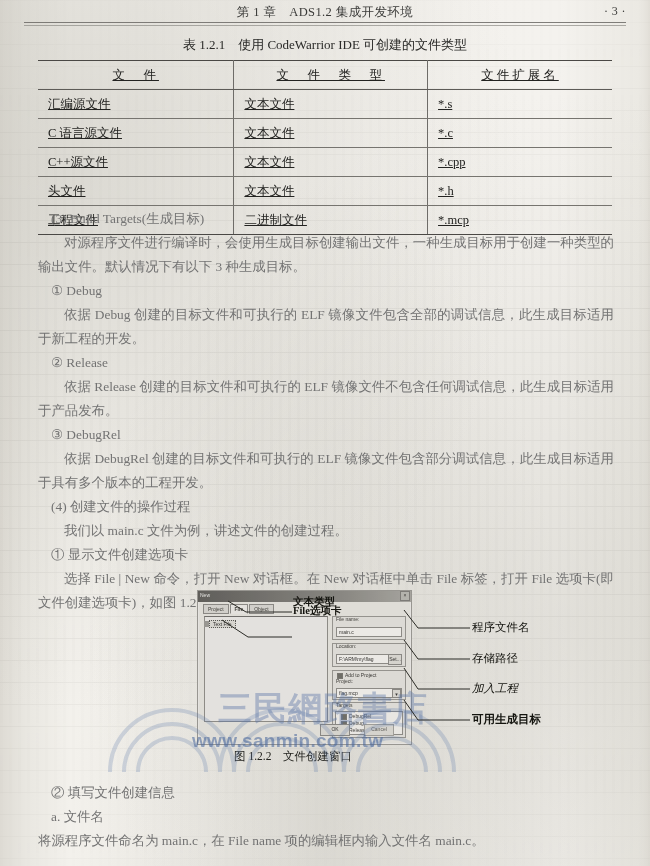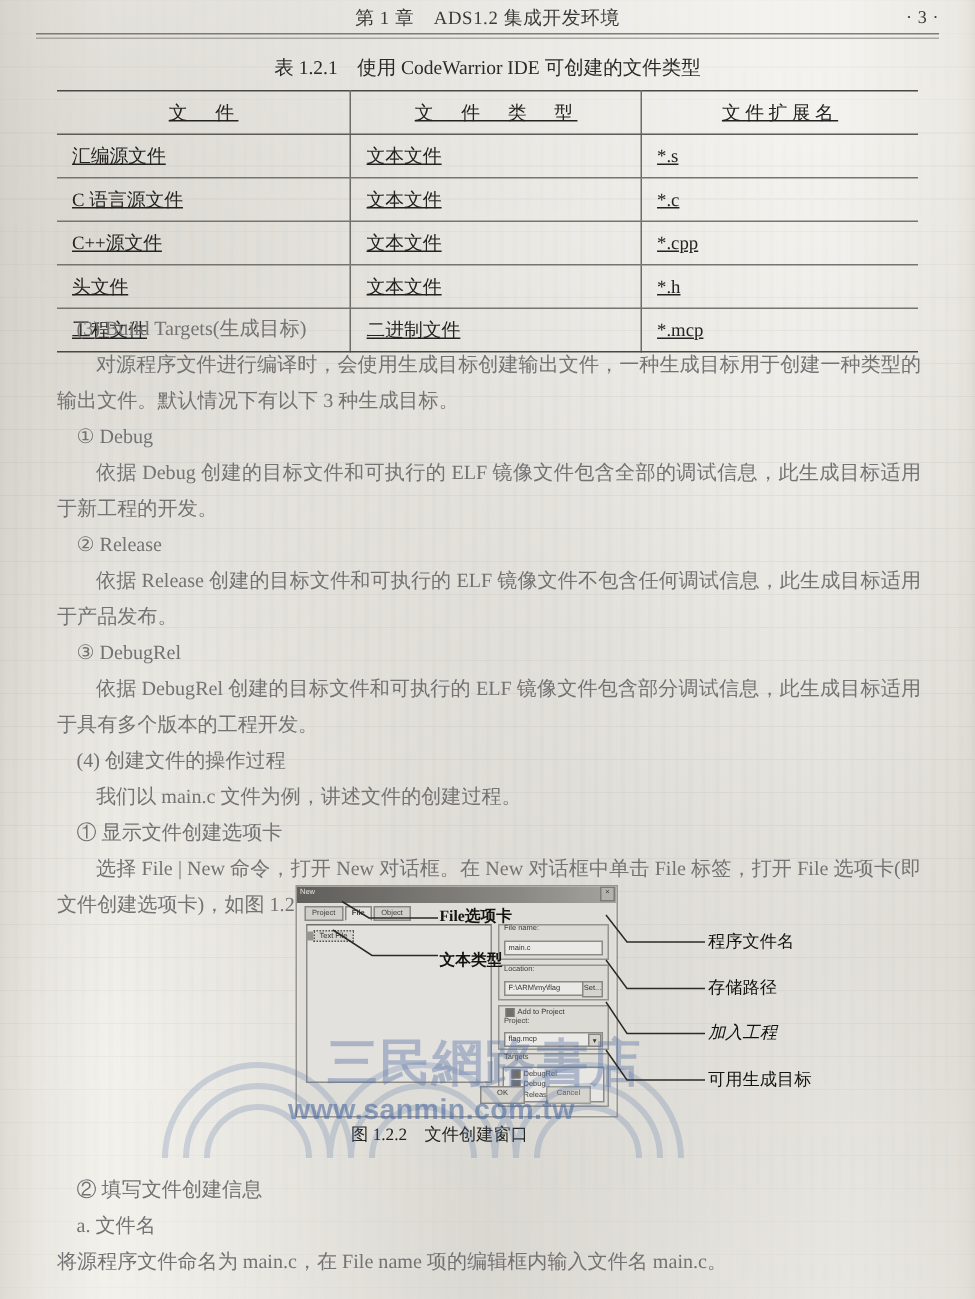--- a/index.html
+++ b/index.html
@@ -292,26 +292,26 @@
       <path d="M222 620 L248 637 L292 637"></path>
 
       <path d="M404 610 L418 628 L470 628"></path>
       <path d="M404 640 L418 659 L470 659"></path>
       <path d="M404 668 L418 689 L470 689"></path>
       <path d="M404 700 L418 720 L470 720"></path>
     </g>
   </svg>
 
   <div class="callout" style="left:293px;top:604px;text-align:center;">File选项卡</div>
-  <div class="callout" style="left:293px;top:633px;">文本类型</div>
+  <div class="callout" style="left:293px;top:595px;">文本类型</div>
 
   <div class="callout rt" style="left:472px;top:620px;">程序文件名</div>
   <div class="callout rt" style="left:472px;top:651px;">存储路径</div>
   <div class="callout rt" style="left:472px;top:681px;font-style:italic;">加入工程</div>
-  <div class="callout rt" style="left:472px;top:712px;">可用生成目标</div>
+  <div class="callout rt" style="left:472px;top:712px;font-weight:bold;">可用生成目标</div>
 
   <div class="cap" style="top:749px;">图 1.2.2　文件创建窗口</div>
 
   <div class="p ind1" style="top:781px">② 填写文件创建信息</div>
   <div class="p ind1" style="top:805px">a. 文件名</div>
   <div class="p" style="top:829px">将源程序文件命名为 main.c，在 File name 项的编辑框内输入文件名 main.c。</div>
 
 </div>
 
 </body></html>

